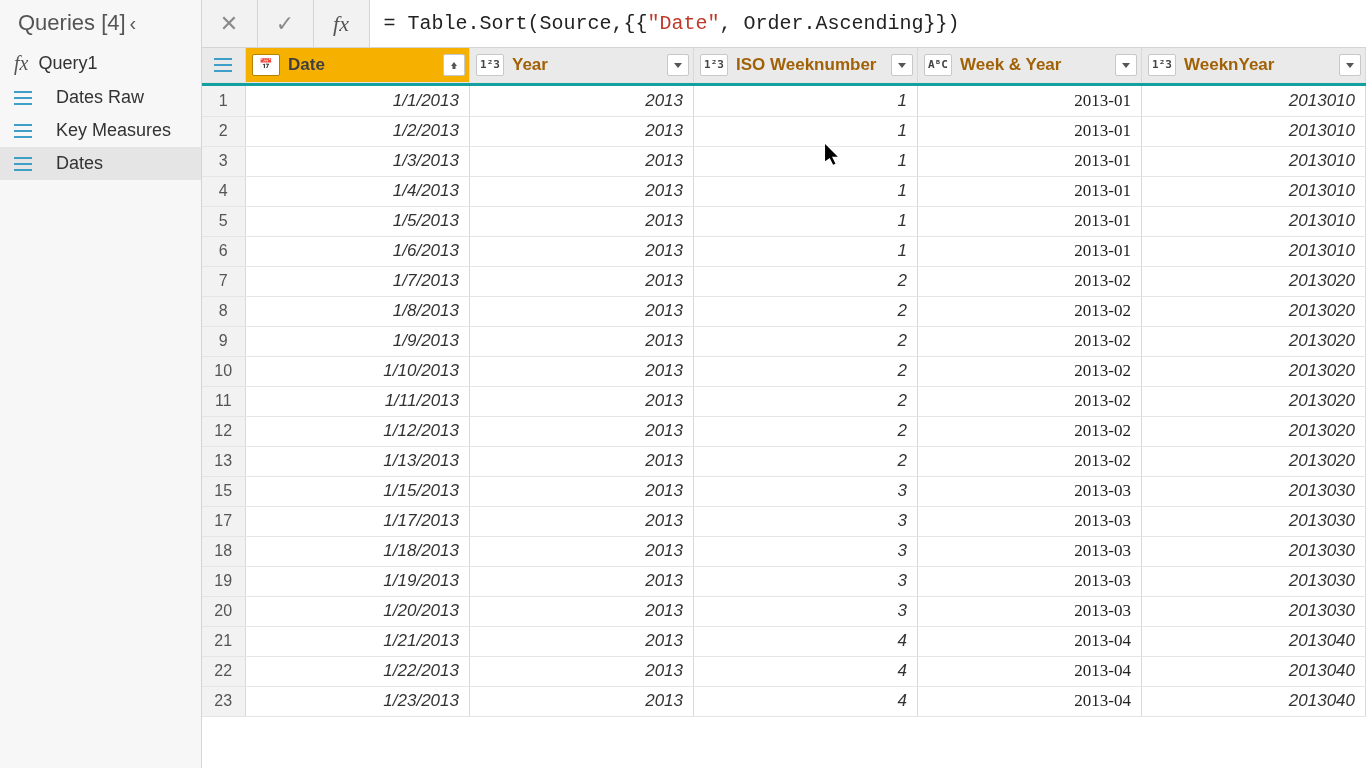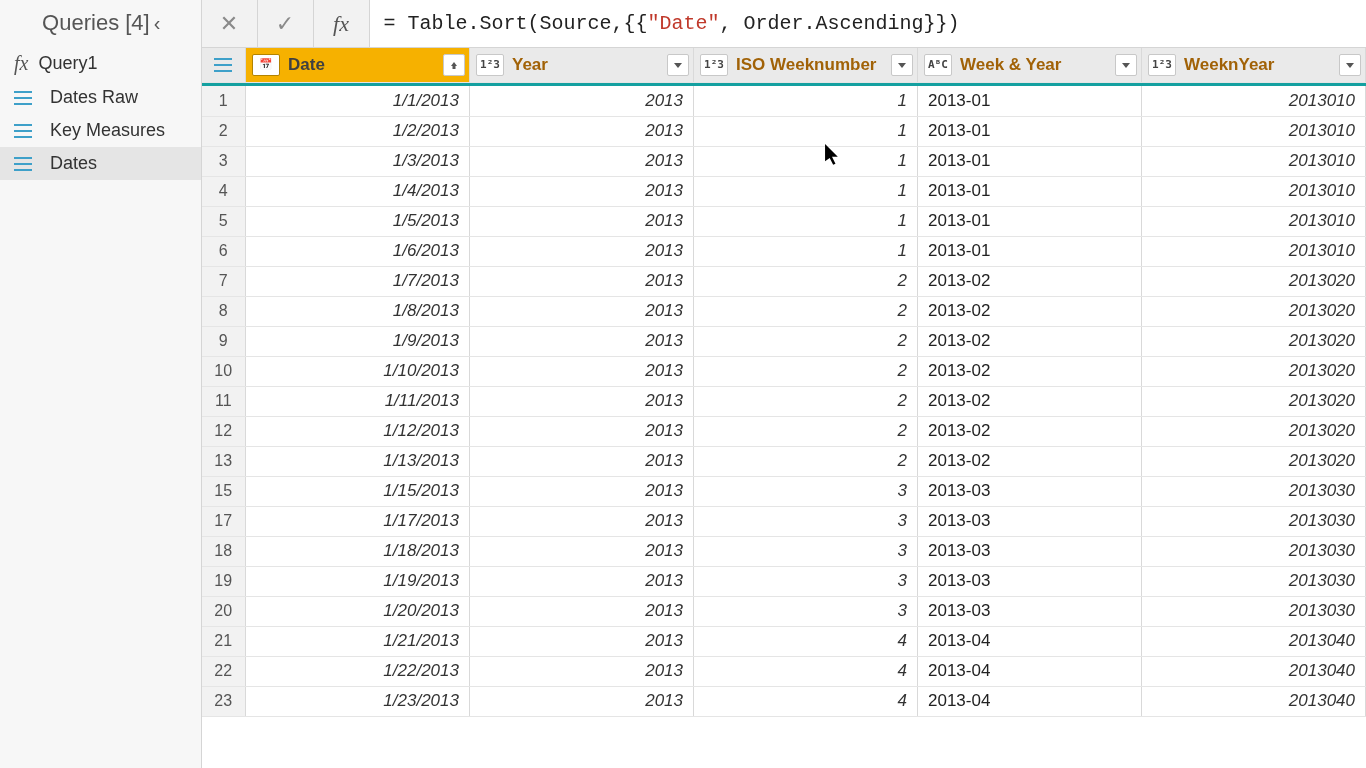--- a/index.html
+++ b/index.html
@@ -1,25 +1,25 @@
 <!DOCTYPE html>
 <html><head>
 <meta charset="utf-8">
 <style>
   * { box-sizing: border-box; margin: 0; padding: 0; }
   html, body { height: 100%; font-family: "Segoe UI", Arial, sans-serif; background: #fff; overflow: hidden; }
   .app { display: flex; height: 100vh; }
 
   
   .sidebar { width: 206px; border-right: 1px solid #d5d5d5; background: #f7f7f7; display: flex; flex-direction: column; }
-  .sidebar-header { display: flex; align-items: center; justify-content: center; padding: 10px 12px 10px 18px; font-size: 22px; color: #555; }
+  .sidebar-header { display: flex; align-items: center; justify-content: flex-start; padding: 10px 12px 10px 18px; font-size: 22px; color: #555; }
   .sidebar-header .title { font-weight: 400; }
   .sidebar-header .collapse { font-size: 20px; color: #555; cursor: pointer; padding: 0 4px; }
   .qlist { list-style: none; }
-  .qitem { display: flex; align-items: center; gap: 18px; padding: 6px 10px 6px 14px; font-size: 18px; color: #333; cursor: pointer; }
+  .qitem { display: flex; align-items: center; gap: 24px; padding: 6px 10px 6px 14px; font-size: 18px; color: #333; cursor: pointer; }
   .qitem.selected { background: #e5e5e5; }
   .qicon { width: 18px; height: 14px; display: inline-flex; flex-direction: column; justify-content: space-between; }
   .qicon .bar { height: 2px; background: #3ea0c9; }
   .fxline { display: flex; align-items: center; gap: 10px; padding: 6px 10px 6px 14px; font-size: 18px; color: #333; }
   .fxlabel { font-style: italic; font-family: "Segoe UI", serif; font-size: 20px; color: #555; }
 
   
   .main { flex: 1; display: flex; flex-direction: column; background: #f2f2f2; }
 
   
@@ -54,21 +54,21 @@
 
   col.c-row { width: 44px; }
   col.c-date { width: 224px; }
   col.c-year { width: 224px; }
   col.c-iso  { width: 224px; }
   col.c-wy   { width: 224px; }
   col.c-wny  { width: 224px; }
 
   td { padding: 0 10px; color: #222; }
   td.num { text-align: right; font-style: italic; color: #333; }
-  td.txt { text-align: left; }
+  td.txt { text-align: right; font-family: Liberation Serif, serif; }
 
   
   .cursor { position: absolute; left: 622px; top: 96px; z-index: 50; pointer-events: none; }
   .cursor svg { width: 16px; height: 22px; }
 </style>
 </head>
 <body>
 
 <div class="app">
 

